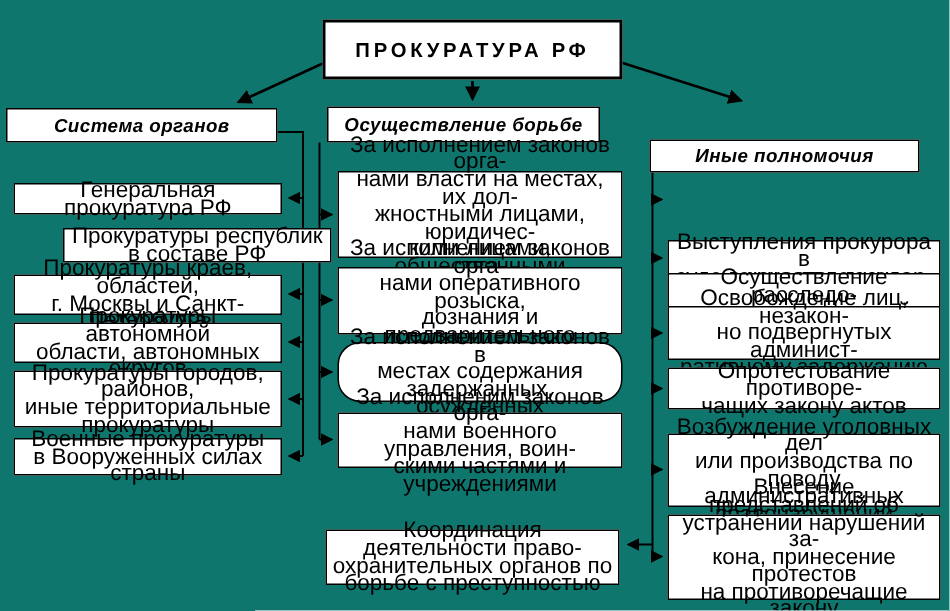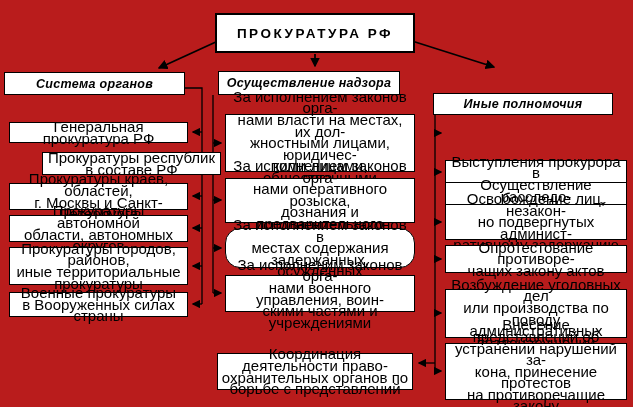--- a/index.html
+++ b/index.html
@@ -5,21 +5,21 @@
   html, body {
     margin: 0;
     padding: 0;
     background: #ffffff;
     font-family: "Liberation Sans", "DejaVu Sans", sans-serif;
   }
   .canvas {
     position: relative;
     width: 633px;
     height: 407px;
-    background: #b91c1c;
+    background: #0f766e;
     overflow: hidden;
   }
   .connectors {
     position: absolute;
     left: 0; top: 0;
     width: 633px; height: 407px;
     z-index: 1;
   }
   .node {
     position: absolute;
@@ -100,21 +100,21 @@
       <line x1="435" y1="259" x2="441" y2="259" marker-end="url(#ah)"></line>
       <line x1="435" y1="313" x2="441" y2="313" marker-end="url(#ah)"></line>
       <line x1="435" y1="371" x2="441" y2="371" marker-end="url(#ah)"></line>
       <line x1="435" y1="363" x2="419" y2="363" marker-end="url(#ah)"></line>
     </g>
   </svg>
 
   <div class="node root" style="left:215px; top:13px; width:200px; height:40px;">ПРОКУРАТУРА  РФ</div>
 
   <div class="node col-header" style="left:4px; top:72px; width:181px; height:23px;">Система  органов</div>
-  <div class="node col-header" style="left:218px; top:71px; width:182px; height:24px;">Осуществление  надзора</div>
+  <div class="node col-header" style="left:218px; top:71px; width:182px; height:24px;">Осуществление  борьбе</div>
   <div class="node col-header" style="left:433px; top:69px; width:180px; height:22px;margin-top:24px;">Иные  полномочия</div>
 
   <div class="node" style="left:9px; top:122px; width:179px; height:21px;">Генеральная прокуратура РФ</div>
   <div class="node" style="left:9px; top:152px; width:179px; height:23px;margin-left:33px;">Прокуратуры республик
 в составе РФ</div>
   <div class="node" style="left:9px; top:183px; width:179px; height:27px;">Прокуратуры краев, областей,
 г. Москвы и Санкт-Петербурга</div>
   <div class="node" style="left:9px; top:215px; width:179px; height:27px;">Прокуратуры автономной
 области, автономных округов</div>
   <div class="node" style="left:9px; top:247px; width:179px; height:38px;">Прокуратуры городов, районов,
@@ -154,15 +154,15 @@
   <div class="node" style="left:445px; top:245px; width:182px; height:28px;">Опротестование противоре-
 чащих закону актов</div>
   <div class="node" style="left:445px; top:343px; width:182px; height:57px;">Внесение представлений об
 устранении нарушений за-
 кона, принесение протестов
 на противоречащие закону
 правовые акты</div>
 
   <div class="node" style="left:217px; top:353px; width:196px; height:37px;">Координация деятельности право-
 охранительных органов по
-борьбе с представлений</div>
+борьбе с преступностью</div>
 
 </div>
 
 </body></html>

